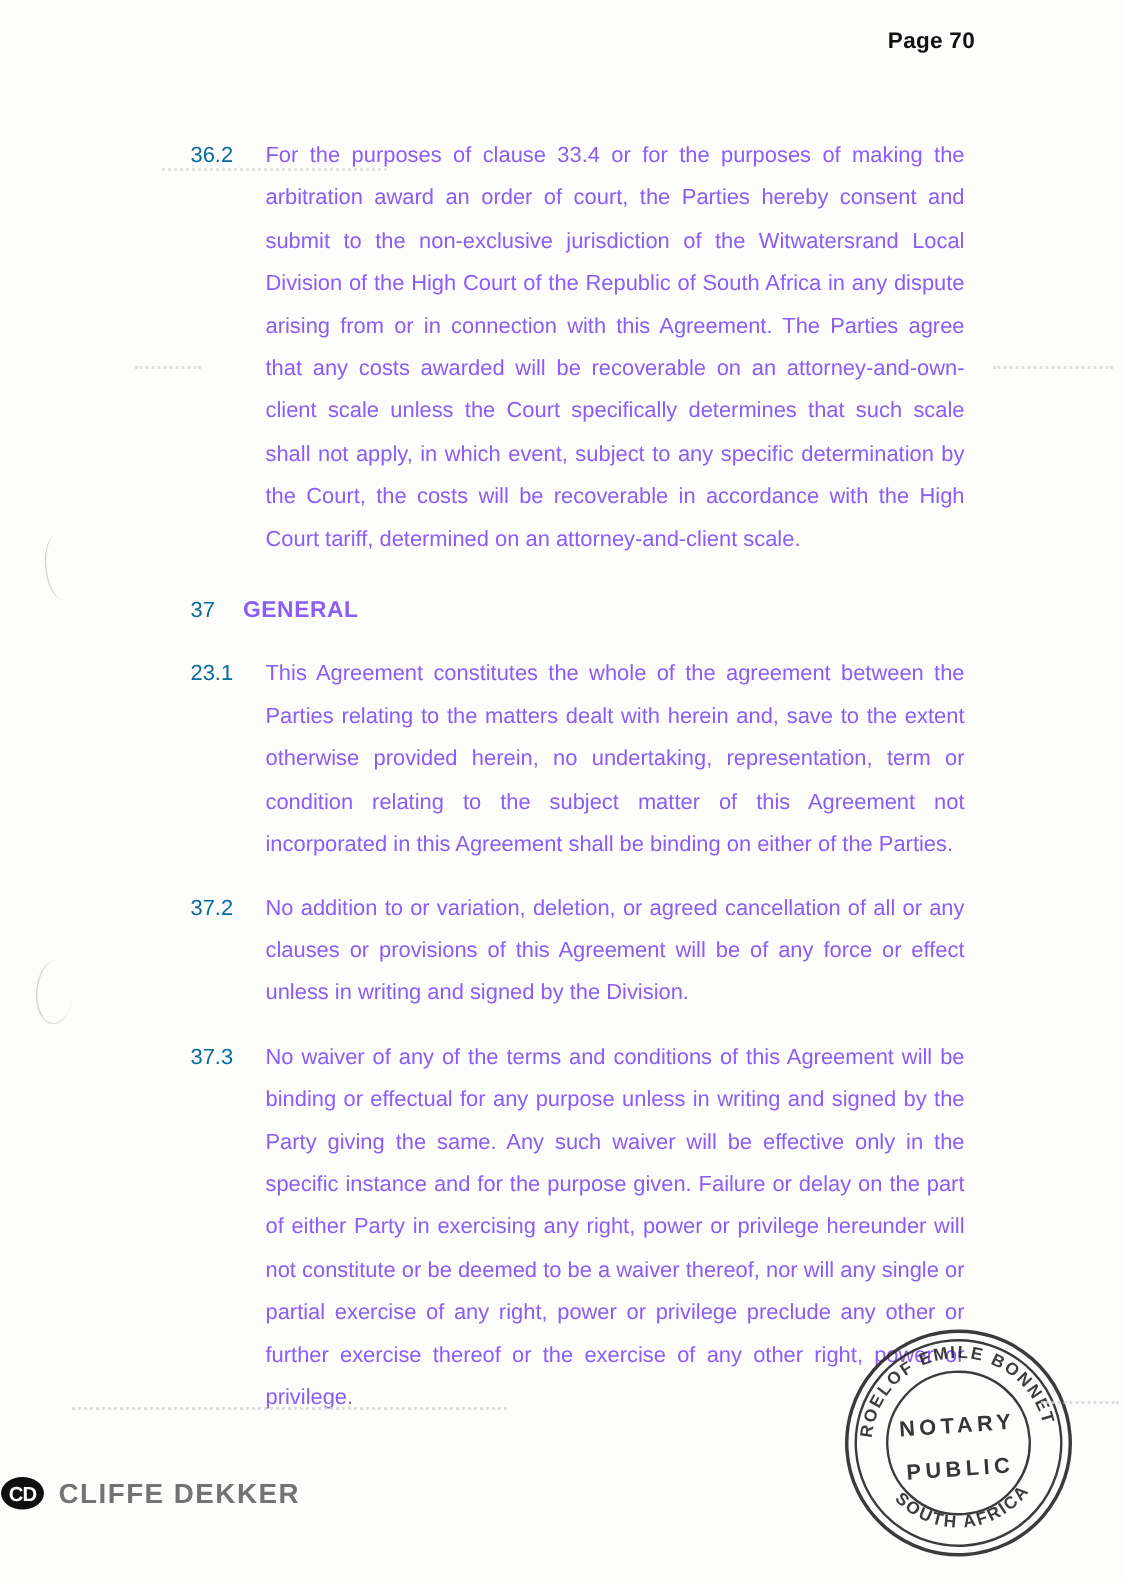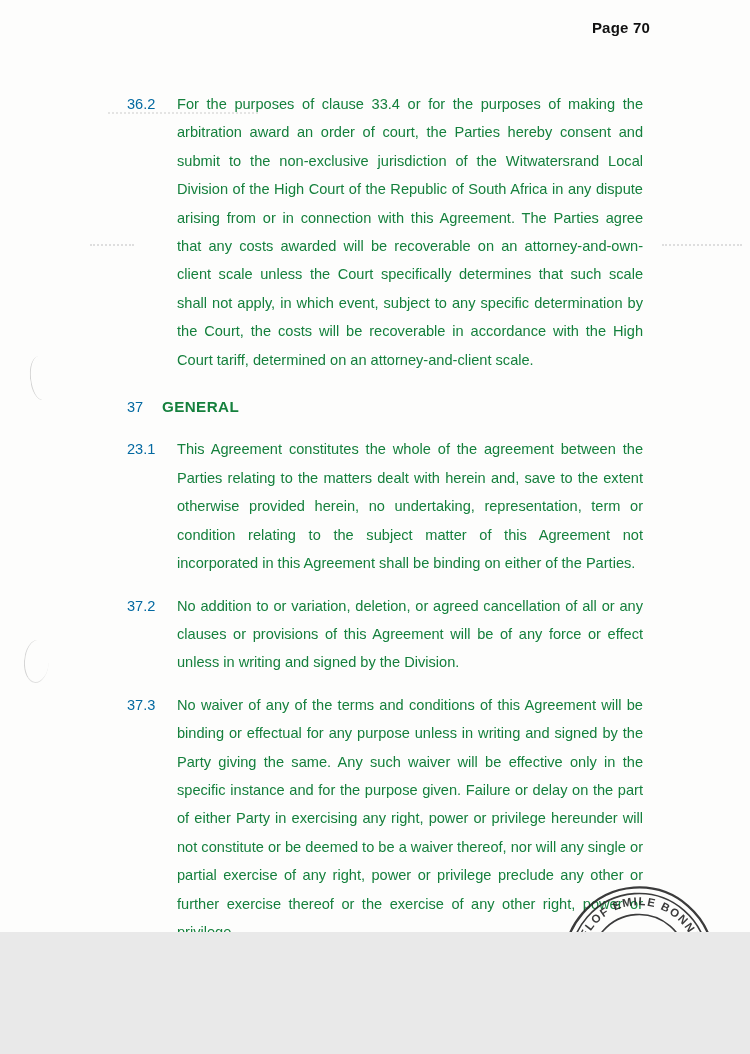--- a/index.html
+++ b/index.html
@@ -4,21 +4,21 @@
 <style>
   html, body {
     margin: 0;
     padding: 0;
     background: #e9e9e9;
     font-family: "Liberation Sans", "DejaVu Sans", sans-serif;
   }
   .page {
     position: relative;
     width: 750px;
-    height: 932px;
+    height: 1054px;
     background: #fdfdfc;
     overflow: hidden;
     color: #161616;
   }
   
   .page-number {
     position: absolute;
     top: 19px;
     right: 100px;
     font-size: 15px;
@@ -40,41 +40,41 @@
     line-height: 28.4px;
   }
   .clause .num {
     flex: none;
     width: 50px;
     color: #0369a1;
   }
   .clause .body {
     width: 466px;
     text-align: justify;
-    color: #15803d;
+    color: #8b5cf6;
   }
   .clause.heading {
     margin-top: 19px;
     margin-bottom: 14px;
   }
   .clause.heading .body {
     font-weight: 700;
     letter-spacing: 0.4px;
     margin-left: -15px;
     text-align: left;
     font-size: 15.2px;
   }
   
   .footer {
     position: absolute;
-    top: 1016px;
+    top: 984px;
     left: 0;
     width: 100%;
     display: flex;
-    justify-content: flex-end;
+    justify-content: flex-start;
     align-items: center;
     gap: 9px;
   }
   .logo-icon { display: block; }
   .logo-text {
     font-size: 18.5px;
     font-weight: 700;
     letter-spacing: 1px;
     color: #737373;
   }

